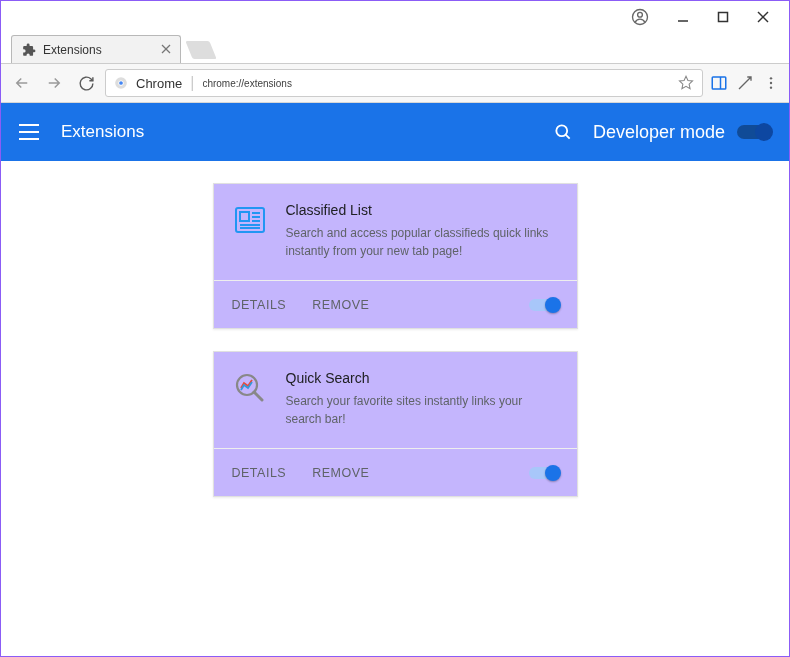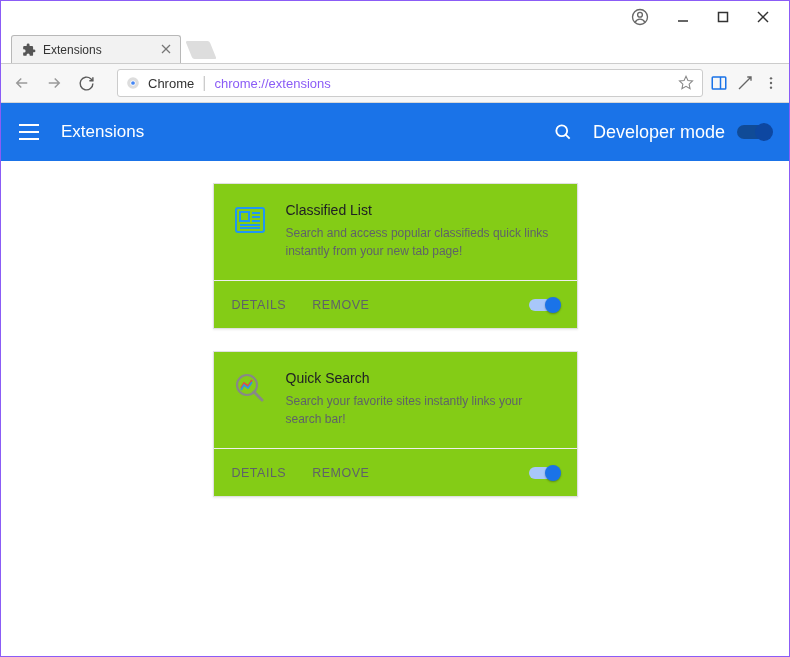--- a/index.html
+++ b/index.html
@@ -16,42 +16,42 @@
 .tabstrip { height: 30px; display: flex; align-items: flex-end; background: #fff; padding-left: 10px; }
 .tab { position: relative; height: 28px; display: flex; align-items: center; background: #f2f2f2; border: 1px solid #b8b8b8; border-bottom: none; border-radius: 3px 3px 0 0; padding: 0 28px 0 10px; font-size: 12px; color: #333; min-width: 170px; }
 .tab .favicon { width: 14px; height: 14px; margin-right: 7px; color: #555; }
 .tab-close { position: absolute; right: 8px; top: 7px; width: 12px; height: 12px; color: #777; }
 .newtab { width: 24px; height: 18px; background: #ddd; margin-left: 8px; transform: skewX(22deg); border-radius: 2px; margin-bottom: 4px; }
 
 
 .toolbar { height: 40px; border-top: 1px solid #ccc; border-bottom: 1px solid #d7d7d7; display: flex; align-items: center; padding: 0 8px; gap: 6px; background: #f7f7f7; }
 .nav-btn { width: 26px; height: 26px; display: flex; align-items: center; justify-content: center; color: #9a9a9a; }
 .nav-btn.enabled { color: #5a5a5a; }
-.omnibox { flex: 1; height: 28px; border: 1px solid #ccc; border-radius: 3px; background: #fff; display: flex; align-items: center; padding: 0 8px; gap: 8px; margin-left: 12px; }
+.omnibox { flex: 1; height: 28px; border: 1px solid #ccc; border-radius: 3px; background: #fff; display: flex; align-items: center; padding: 0 8px; gap: 8px; }
 .omnibox .chrome-ico { width: 14px; height: 14px; }
 .omnibox .label { font-size: 13px; color: #333; }
-.omnibox .url-text { font-size: 13px; color: #8b5cf6; flex: 1; }
+.omnibox .url-text { font-size: 10px; color: #404040; flex: 1; }
 .omnibox .star { width: 16px; height: 16px; color: #888; }
 .tool-icon { width: 20px; height: 20px; display: flex; align-items: center; justify-content: center; color: #666; }
 
 
 .appbar { height: 58px; background: #1a73e8; display: flex; align-items: center; padding: 0 18px; color: #fff; }
 .hamburger { width: 20px; height: 16px; display: flex; flex-direction: column; justify-content: space-between; margin-right: 22px; }
 .hamburger span { height: 2px; background: #fff; }
 .appbar-title { font-size: 17px; font-weight: 400; flex: 1; }
 .search-ico { width: 20px; height: 20px; margin-right: 20px; }
 .dev-label { font-size: 18px; margin-right: 12px; }
 .toggle { width: 34px; height: 14px; border-radius: 8px; position: relative; }
 .toggle.on-dark { background: rgba(0,0,0,0.35); }
 .toggle .knob { position: absolute; width: 18px; height: 18px; border-radius: 50%; top: -2px; }
 .toggle.on-dark .knob { right: -2px; background: #0d47a1; }
 
 
 .content { height: calc(100% - 160px); background: #fff; padding: 22px 0; overflow-y: auto; position: relative; }
-.card { width: 365px; margin: 0 auto 22px; background: #84cc16; border: 1px solid #e0e0e0; box-shadow: 0 1px 2px rgba(0,0,0,0.08); }
+.card { width: 365px; margin: 0 auto 22px; background: #c4b5fd; border: 1px solid #e0e0e0; box-shadow: 0 1px 2px rgba(0,0,0,0.08); }
 .card-body { padding: 18px 18px 20px; display: flex; gap: 18px; }
 .ext-icon { width: 36px; height: 36px; flex-shrink: 0; }
 .ext-name { font-size: 14px; color: #202124; margin-bottom: 6px; }
 .ext-desc { font-size: 12px; color: #5f6368; line-height: 1.5; }
 .card-actions { height: 48px; border-top: 1px solid #eee; display: flex; align-items: center; padding: 16px 18px; gap: 26px; }
 .action-btn { font-size: 12.5px; font-weight: 500; color: #5f6368; letter-spacing: 0.5px; }
 .spacer { flex: 1; }
 .toggle.on-blue { width: 30px; height: 12px; background: #a8c7fa; }
 .toggle.on-blue .knob { width: 16px; height: 16px; right: -2px; background: #1a73e8; box-shadow: 0 1px 2px rgba(0,0,0,.3); }
 

